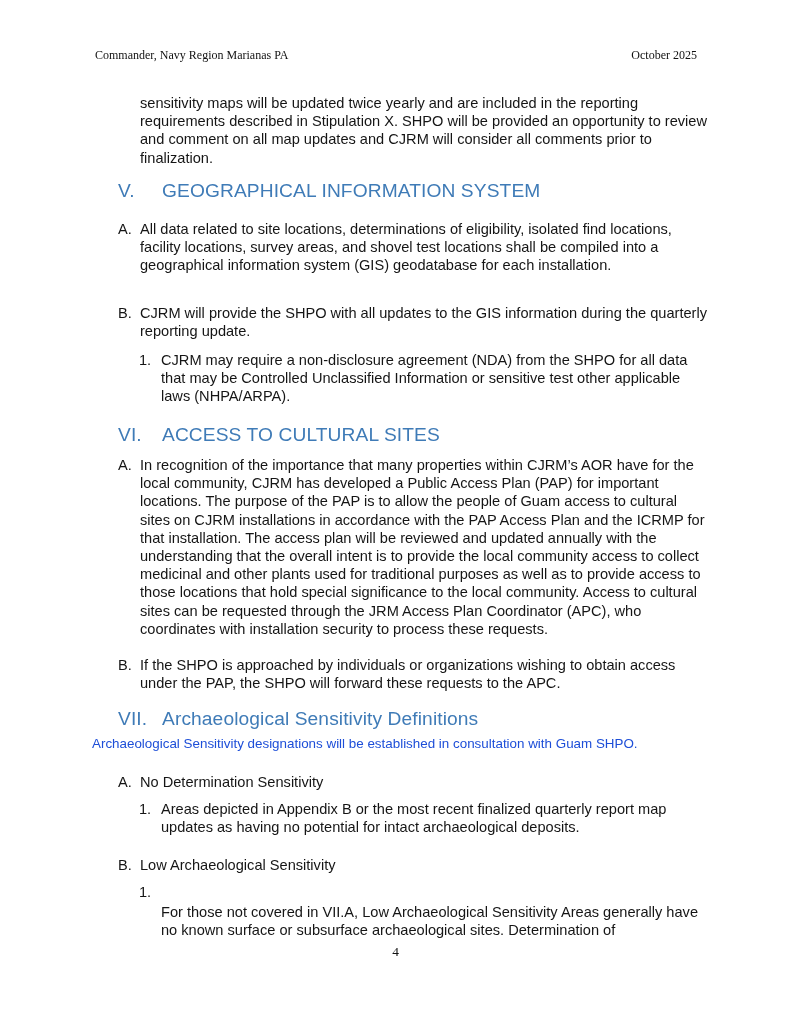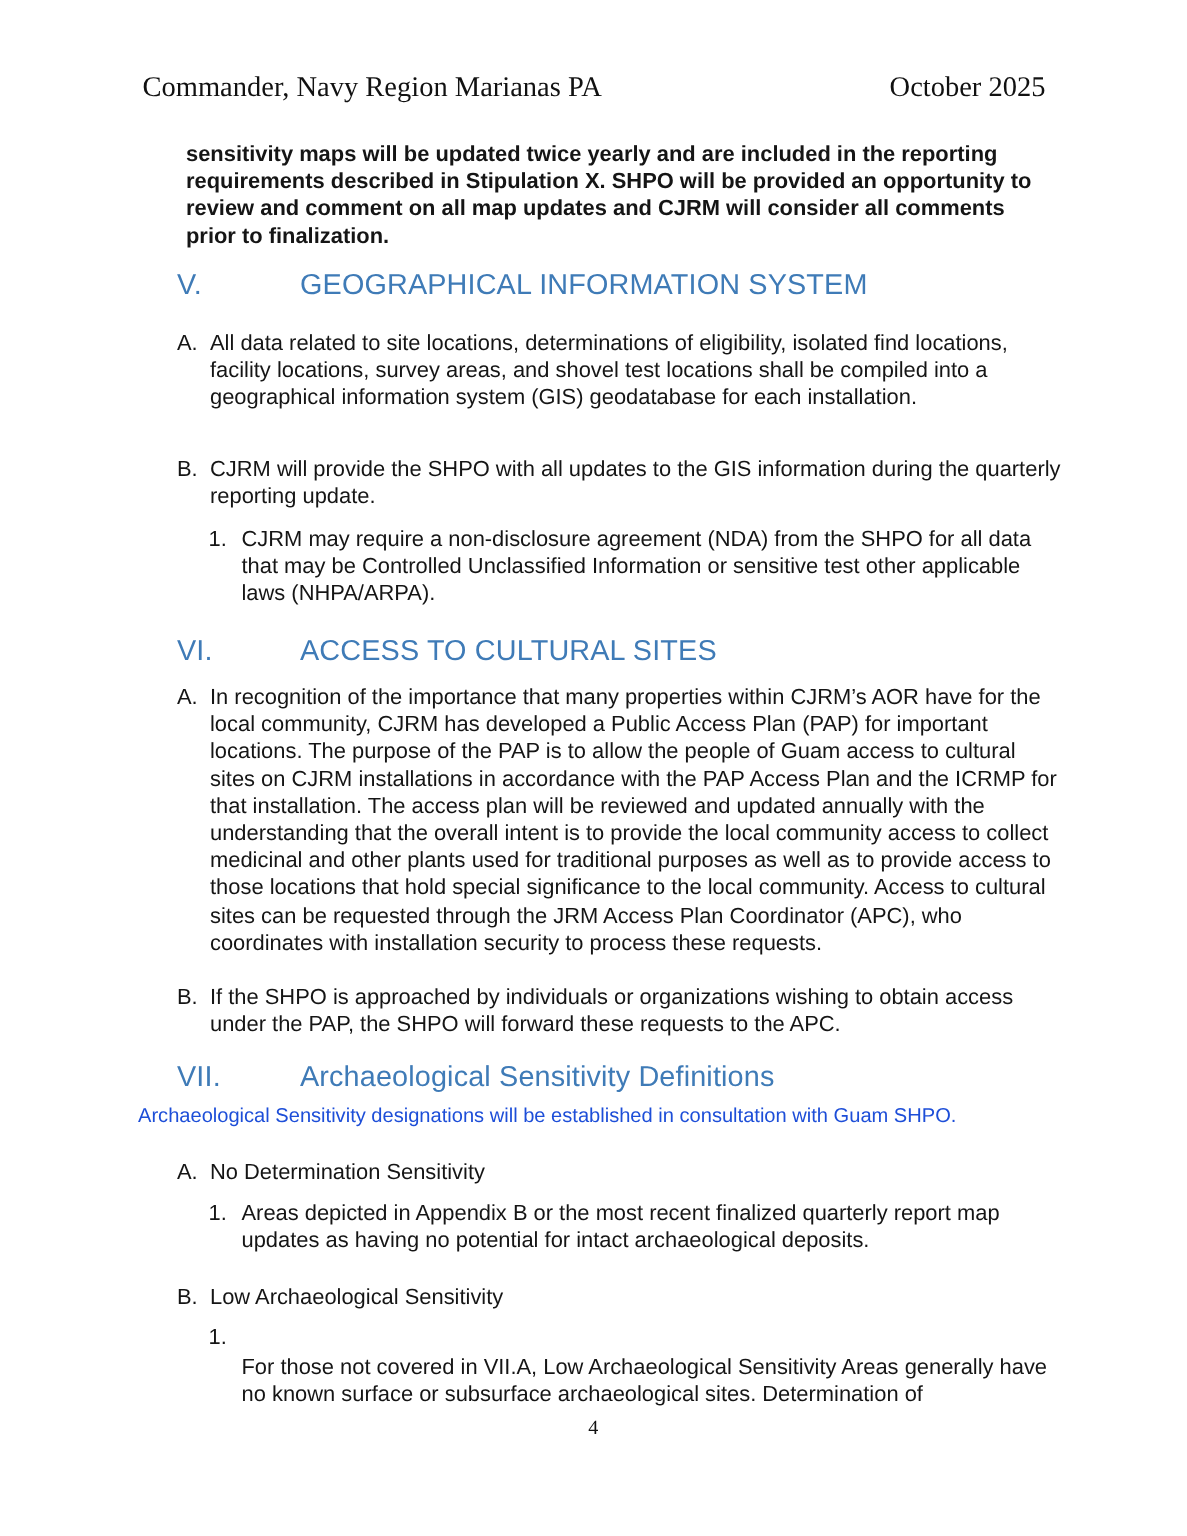--- a/index.html
+++ b/index.html
@@ -1,25 +1,25 @@
 <!DOCTYPE html>
 <html><head>
   <meta charset="utf-8">
   <style>
     html, body { margin: 0; padding: 0; background: #ffffff; }
     body { width: 791px; height: 1024px; position: relative; overflow: hidden; color: #111; }
     .page { position: absolute; left: 0; top: 0; width: 791px; height: 1024px; }
-    .hdr { position: absolute; top: 48px; font-family: "Liberation Serif", serif; font-size: 19px; color: #111; }
+    .hdr { position: absolute; top: 48px; font-family: "Liberation Serif", serif; font-size: 12px; color: #111; }
     .hdr-left { left: 95px; }
     .hdr-right { right: 94px; }
     .body-text { font-family: "Liberation Sans", sans-serif; font-size: 14.6px; line-height: 18.2px; color: #151515; }
-    .para { position: absolute; left: 124px; width: 570px; font-weight: bold; }
+    .para { position: absolute; left: 140px; width: 570px; }
     .h1 { position: absolute; font-family: "Liberation Sans", sans-serif; font-size: 19.2px; color: #3f7bb7; letter-spacing: 0.1px; }
     .h1 .num { position: absolute; left: 0; }
-    .h1 .txt { position: absolute; white-space: nowrap; margin-left: 38px; }
+    .h1 .txt { position: absolute; white-space: nowrap; }
     .item { position: absolute; }
     .item .lbl { position: absolute; left: 0; top: 0; }
     .item .content { position: absolute; top: 0; }
     .pgnum { position: absolute; top: 944px; left: 0; width: 791px; text-align: center; font-family: "Liberation Serif", serif; font-size: 13.4px; color: #111; }
     .intro { position: absolute; left: 92px; top: 736px; white-space: nowrap; font-family: "Liberation Sans", sans-serif; font-size: 13.4px; color: #1d4ed8; }
   </style>
 </head>
 <body>
 
 <div class="page">

